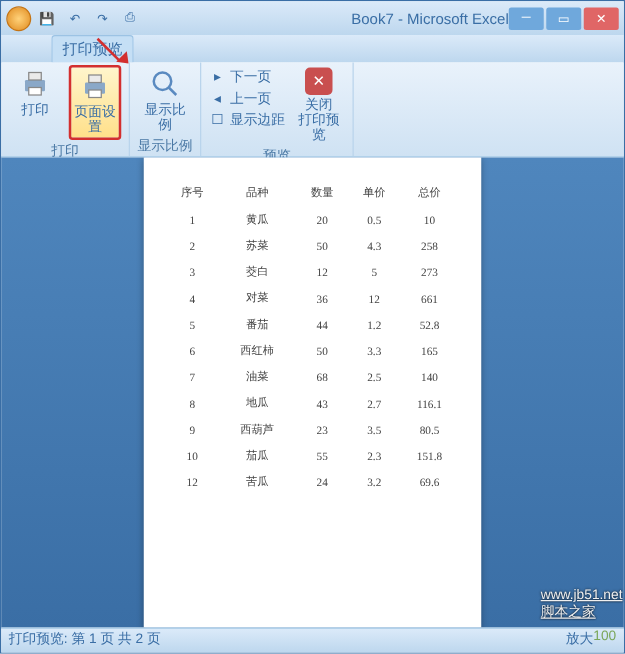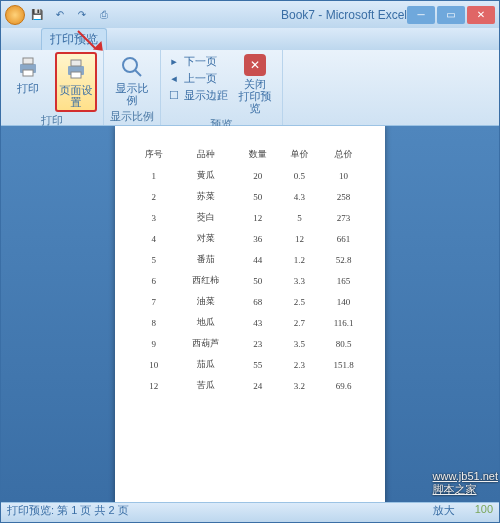--- a/index.html
+++ b/index.html
@@ -233,19 +233,19 @@
             </tr>
           </tbody>
       </table>
     </div>
   </div>
 
   <div class="statusbar">
     <span>打印预览: 第 1 页  共 2 页</span>
     <span class="spacer"></span>
     <span>放大</span>
-    <span style="margin-left:20px;color:#7aa65a">100</span>
+    <span style="margin-left:0;color:#7aa65a">100</span>
   </div>
 
 </div>
 
 <div class="watermark" style="white-space:pre-line">www.jb51.net
 脚本之家</div>
 
 </body></html>

